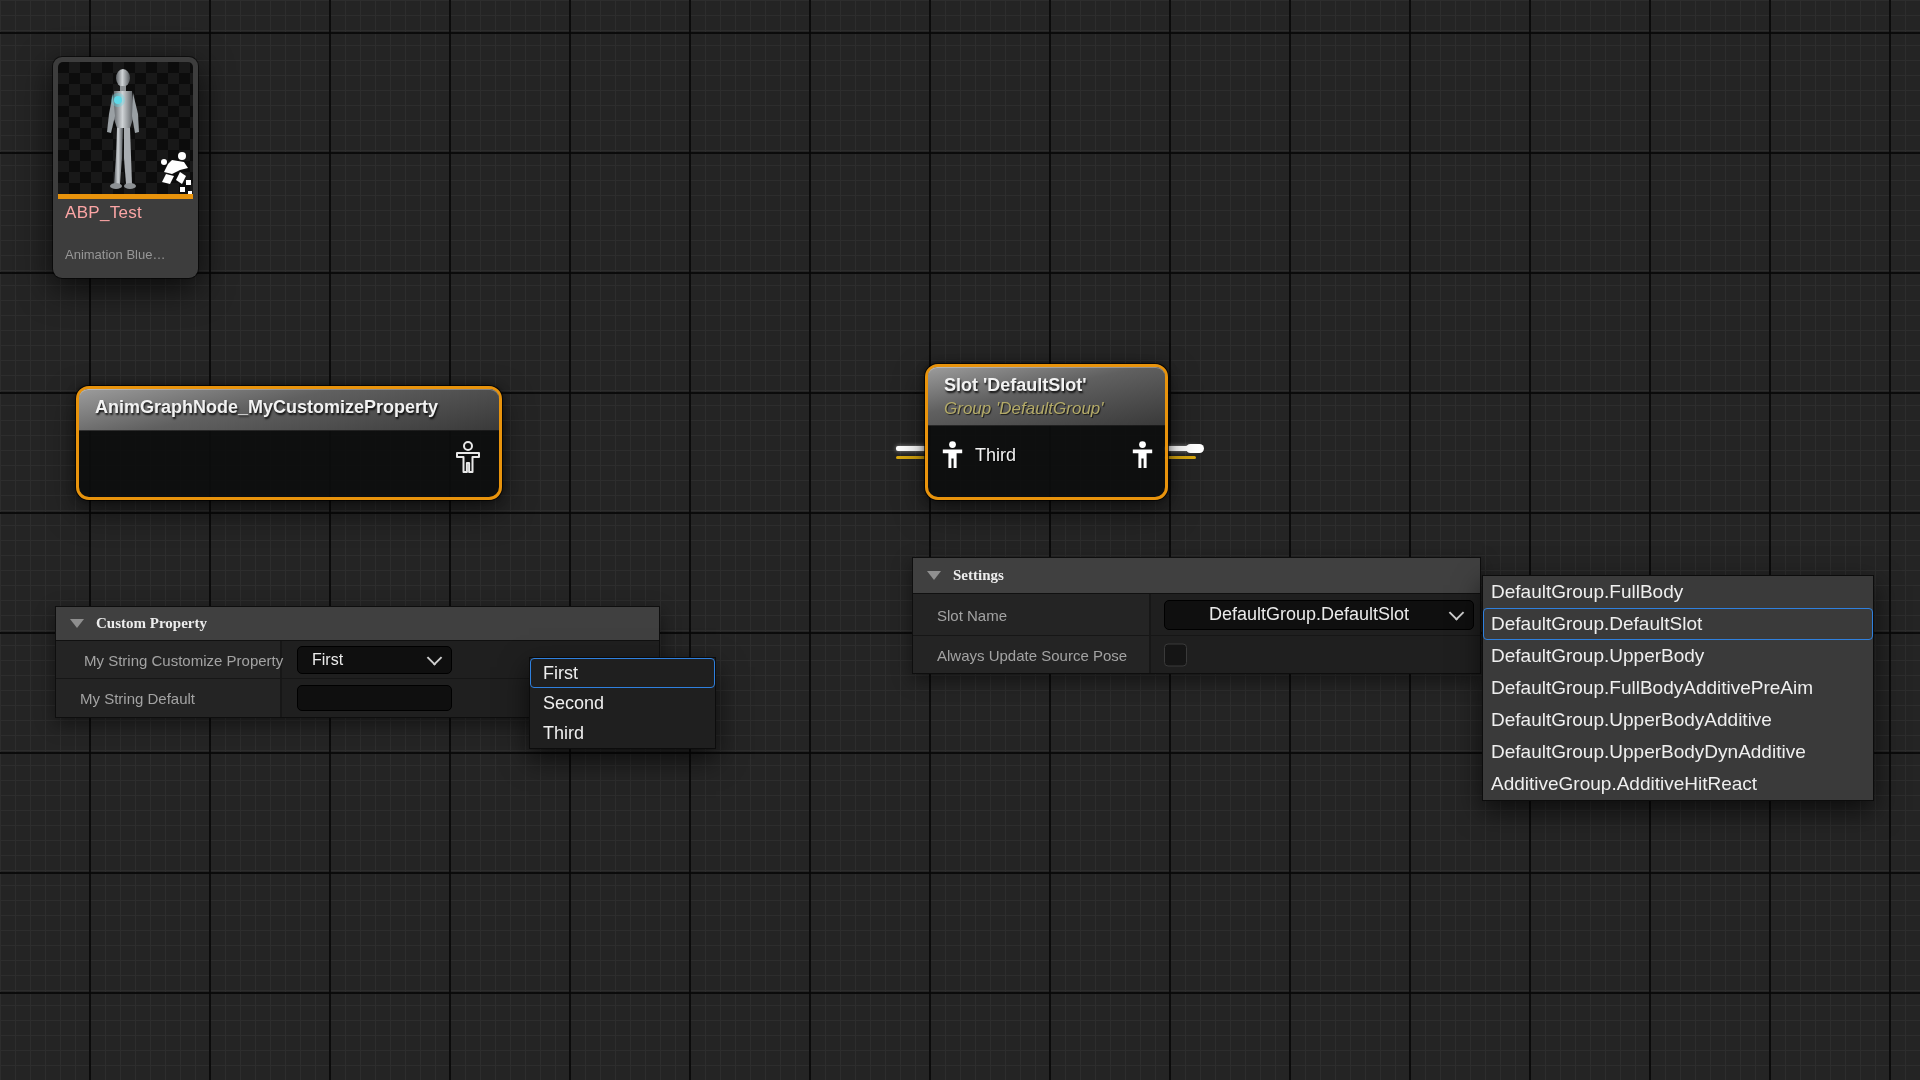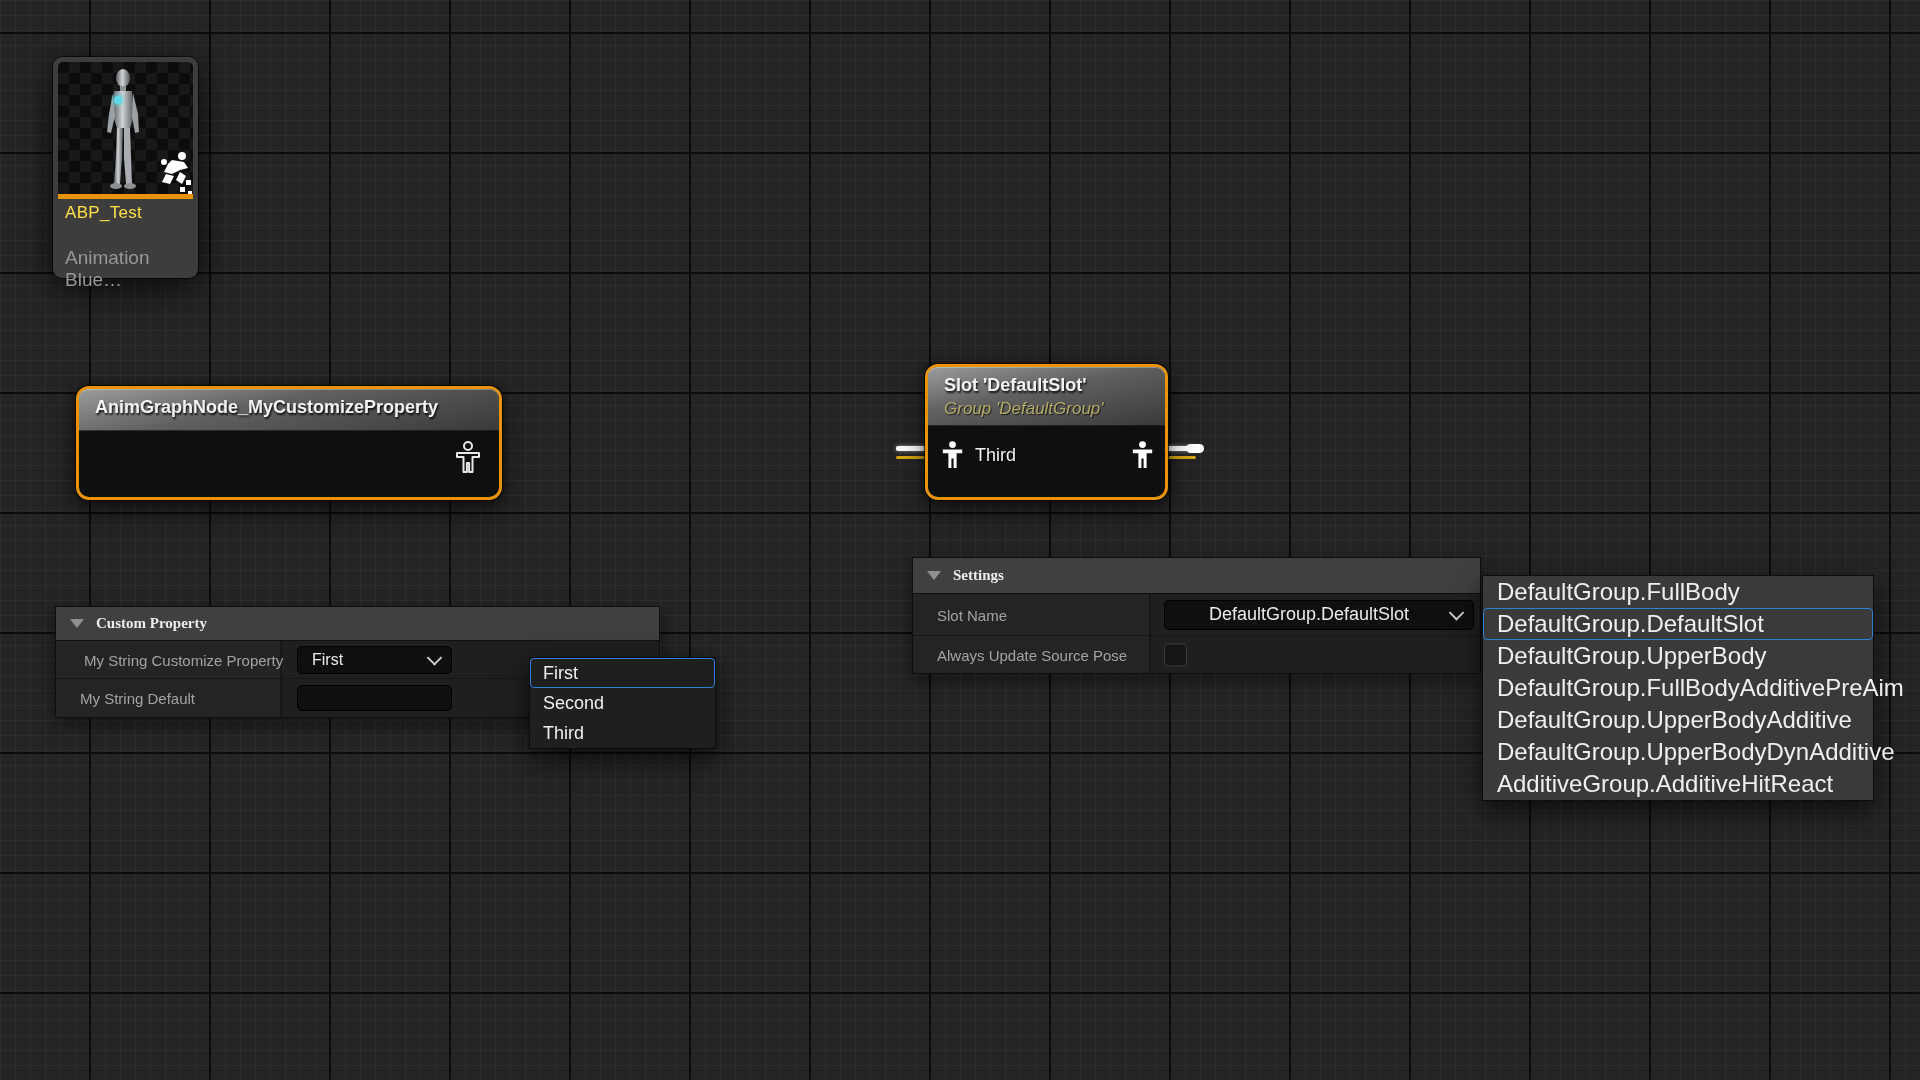--- a/index.html
+++ b/index.html
@@ -14,22 +14,22 @@
       repeating-linear-gradient(to right, #2d2d2d 0 1px, transparent 1px 15px),
       repeating-linear-gradient(to bottom, #2d2d2d 0 1px, transparent 1px 15px);
     background-position:89px 0, 0 32px, 0 0, 0 0;}
 
   
   .asset-card{position:absolute;left:53px;top:57px;width:145px;height:221px;border-radius:9px;
     background:#3d3d3d;box-shadow:0 0 0 1px rgba(0,0,0,.55),0 10px 34px rgba(0,0,0,.75);}
   .asset-thumb{position:absolute;left:5px;top:5px;width:135px;height:132px;border-radius:5px 5px 0 0;
     background:repeating-conic-gradient(#181818 0% 25%, #0c0c0c 0% 50%);background-size:22px 22px;overflow:visible;}
   .asset-bar{position:absolute;left:5px;top:137px;width:135px;height:5px;background:#E8930C;}
-  .asset-title{position:absolute;left:12px;top:146px;font-size:17px;color:#fde047;letter-spacing:.3px;}
-  .asset-type{position:absolute;left:12px;top:190px;font-size:19px;color:#979797;}
+  .asset-title{position:absolute;left:12px;top:146px;font-size:17px;color:#fca5a5;letter-spacing:.3px;}
+  .asset-type{position:absolute;left:12px;top:190px;font-size:13px;color:#979797;}
   .mannequin{position:absolute;left:32px;top:4px;}
   .asset-badge{position:absolute;left:94px;top:88px;}
 
   
   .bp-node{position:absolute;border:3px solid #E8930C;border-radius:13px;background:rgba(13,14,14,.93);
     box-shadow:0 0 0 1px rgba(0,0,0,.7),0 0 9px rgba(0,0,0,.55),0 12px 30px rgba(0,0,0,.5);}
   .bp-header{border-radius:9px 9px 0 0;background:linear-gradient(168deg,#9c9c9c 0%,#606060 42%,#393939 100%);
     box-shadow:inset 0 1px 0 rgba(255,255,255,.30),inset 0 -1px 0 rgba(0,0,0,.55);padding:8px 16px 7px 16px;}
   .bp-title{font-size:18px;font-weight:bold;color:#f2f2f2;text-shadow:1px 2px 2px rgba(0,0,0,.85);white-space:nowrap;}
   .bp-subtitle{font-size:17px;font-style:italic;color:#b3aa68;text-shadow:1px 1px 1px rgba(0,0,0,.7);margin-top:3px;white-space:nowrap;}
@@ -81,21 +81,21 @@
   .checkbox{position:absolute;left:251px;top:50%;transform:translateY(-50%);width:23px;height:23px;background:#151515;
     border:1px solid #3a3a3a;border-radius:4px;box-sizing:border-box;}
 
   
   .popup{position:absolute;box-shadow:0 10px 26px rgba(0,0,0,.65);border:1px solid #0c0c0c;box-sizing:border-box;}
   .popup-item{display:flex;align-items:center;box-sizing:border-box;color:#efefef;white-space:nowrap;border:1px solid transparent;}
   .popup-item.selected{border:1px solid #2F80DE;border-radius:4px;}
   .popup-string{left:529px;top:657px;width:187px;background:#1f1f1f;}
   .popup-string .popup-item{height:30px;font-size:18px;padding-left:12px;}
   .popup-slot{left:1482px;top:575px;width:392px;background:#3a3a3a;}
-  .popup-slot .popup-item{height:32px;font-size:24px;padding-left:13px;}
+  .popup-slot .popup-item{height:32px;font-size:19px;padding-left:7px;}
 </style>
 </head>
 <body>
 
 <div class="canvas">
 
   <div class="asset-card">
     <div class="asset-thumb">
       <svg class="mannequin" width="70" height="128" viewBox="0 0 70 128">
         <defs>

